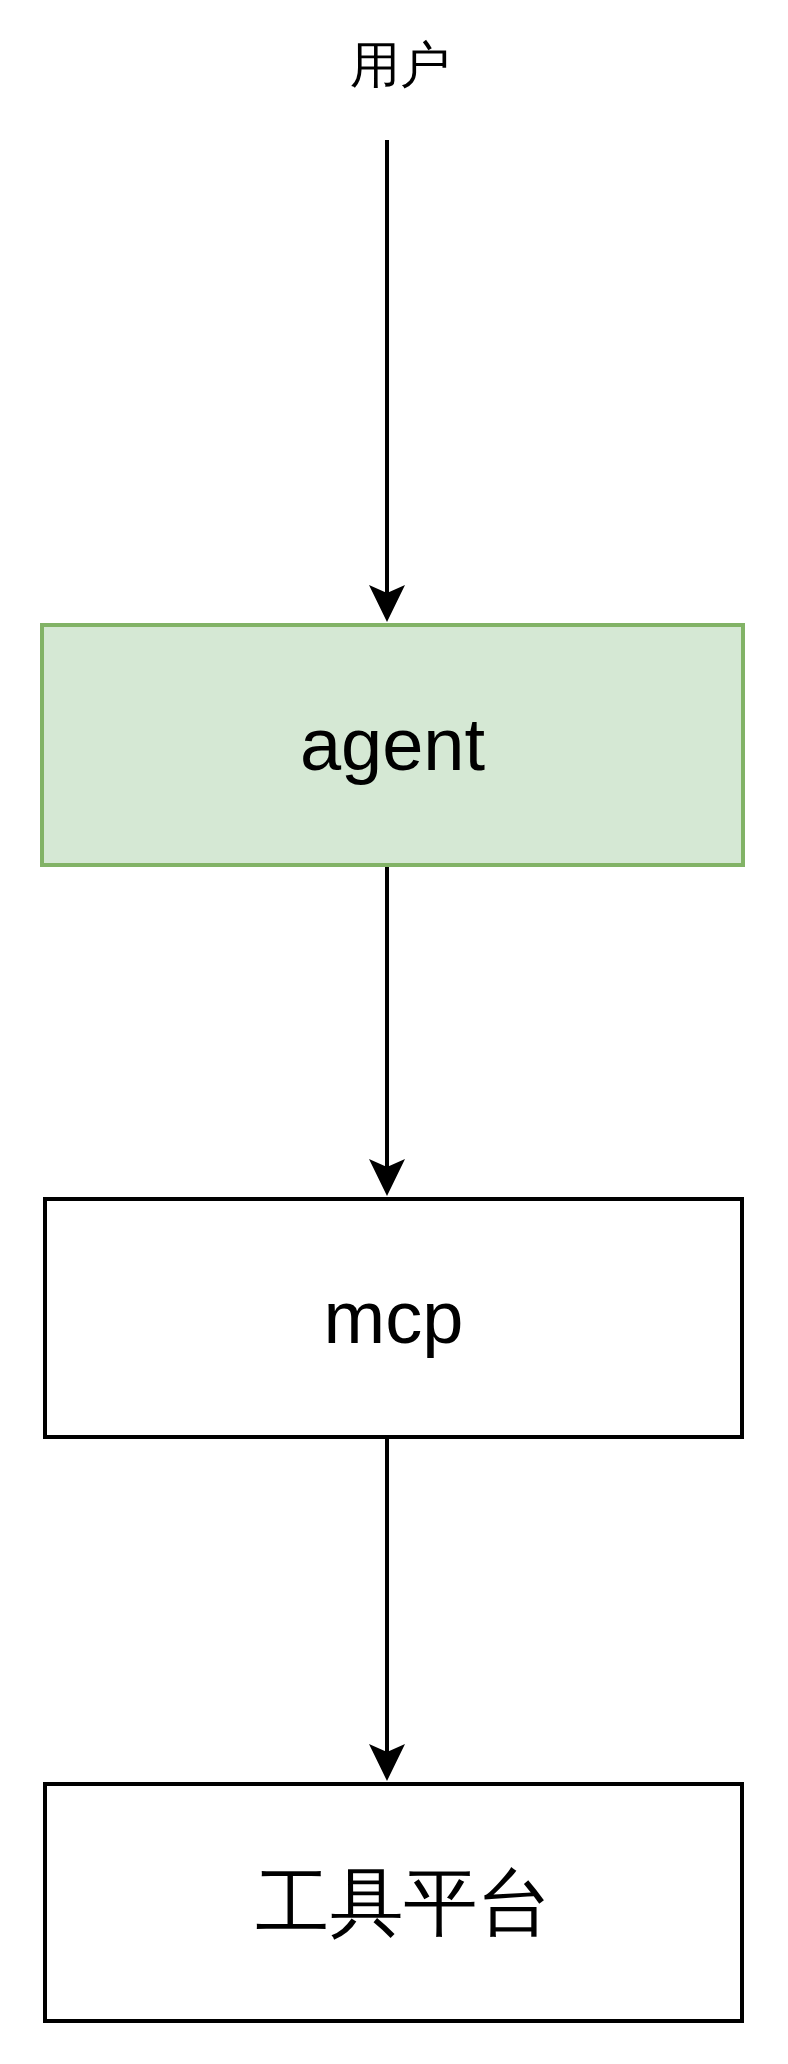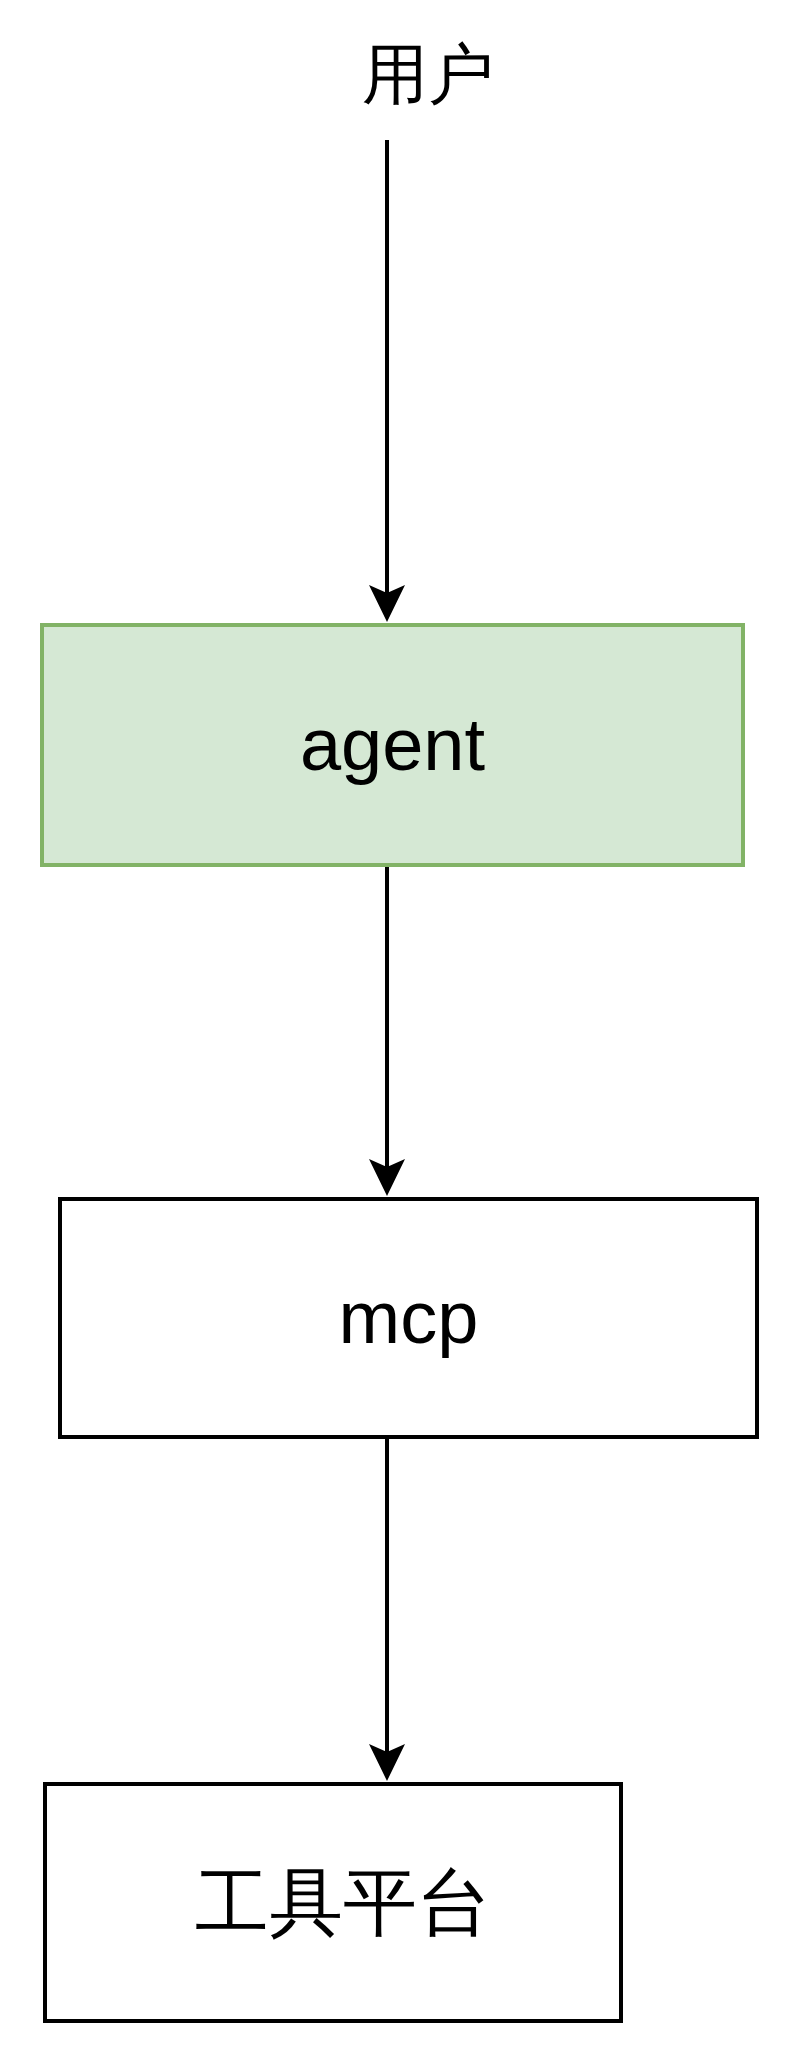--- a/index.html
+++ b/index.html
@@ -30,25 +30,24 @@
   }
   .edges-layer polygon {
     fill: currentColor;
     stroke: none;
   }
   .node-text {
     position: absolute;
     left: 400px;
     top: 38px;
     transform: translateX(-50%);
-    font-size: 66px;
+    font-size: 50px;
     line-height: 1.1;
     white-space: nowrap;
     color: #000000;
-    margin-left: 28px;
   }
   .edge-label {
     position: absolute;
     left: 438px;
     top: 320px;
     font-size: 74px;
     line-height: 1.1;
     white-space: nowrap;
     color: #000000;
   }
@@ -64,29 +63,29 @@
     line-height: 1.15;
     text-align: left;
   }
   .box-agent {
     left: 40px;
     top: 623px;
     width: 705px;
     height: 244px;
   }
   .box-mcp {
-    left: 58px;
+    left: 43px;
     top: 1197px;
     width: 701px;
     height: 242px;
   }
   .box-platform {
     left: 43px;
     top: 1782px;
-    width: 580px;
+    width: 701px;
     height: 241px;
     padding-left: 20px;
   }
 </style>
 </head>
 <body>
 
 <div class="canvas">
 
   <div class="node-text">用户</div>

